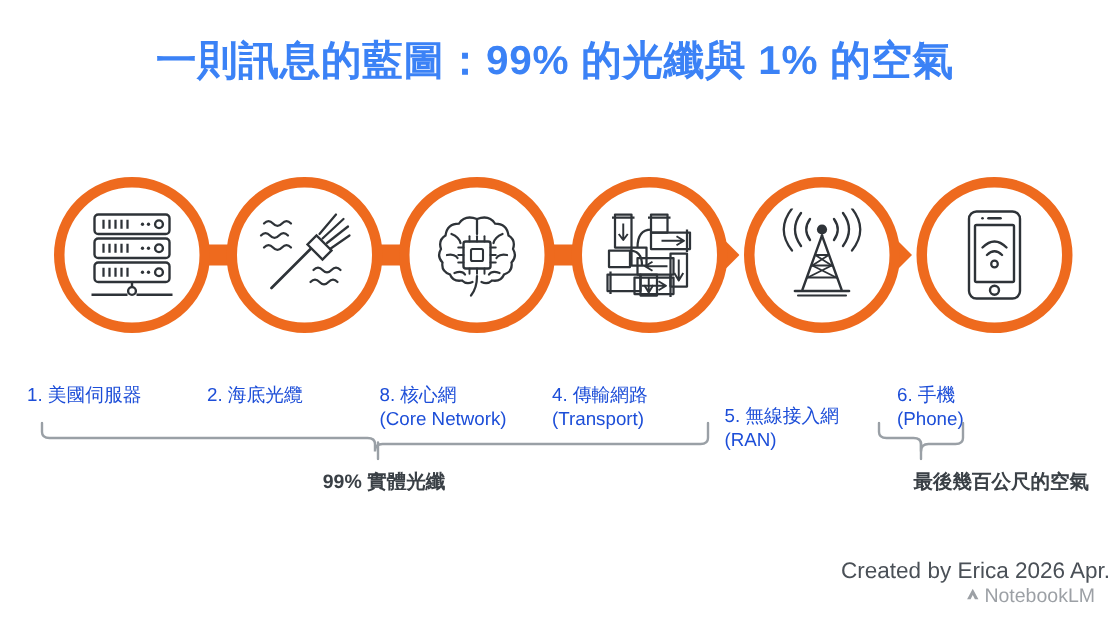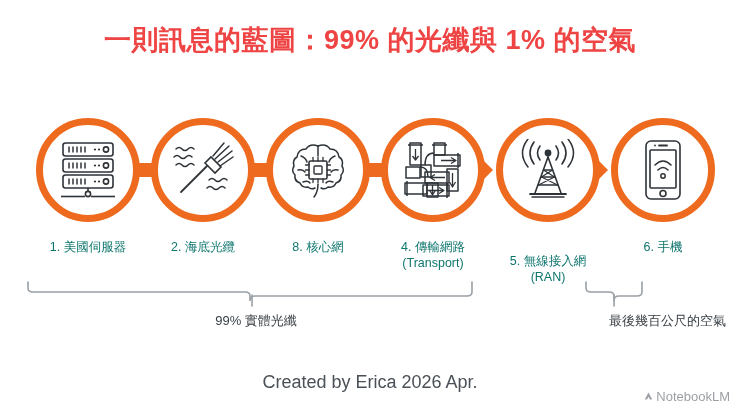--- a/index.html
+++ b/index.html
@@ -24,21 +24,21 @@
   
   .title {
     position: absolute;
     left: 0;
     top: 22px;
     width: 740px;
     text-align: center;
     font-size: 27px;
     font-weight: bold;
     letter-spacing: 0.5px;
-    color: #ef4444;
+    color: #3b82f6;
     white-space: nowrap;
   }
 
   
   .pipeline {
     position: absolute;
     left: 0;
     top: 118px;
     width: 740px;
     height: 110px;
@@ -84,51 +84,53 @@
   .arrow-conn {
     position: absolute;
     top: 38px;
     width: 26px;
     height: 28px;
   }
 
   
   .label {
     position: absolute;
-    text-align: center;
+    text-align: left;
     font-size: 12.5px;
     line-height: 16px;
-    color: #0f766e;
+    color: #1d4ed8;
     white-space: nowrap;
+    margin-top: 16px;
   }
   .label .en {
     display: block;
   }
 
   
   .brace {
     position: absolute;
   }
   .brace svg { display: block; }
   .brace-label {
     position: absolute;
     text-align: center;
     font-size: 13px;
     color: #3a4046;
     white-space: nowrap;
+    font-weight: bold;
   }
 
   
   .footer {
     position: absolute;
     left: 0;
     top: 372px;
     width: 740px;
-    text-align: center;
-    font-size: 18px;
+    text-align: right;
+    font-size: 15px;
     color: #4a5057;
   }
   .watermark {
     position: absolute;
     right: 10px;
     top: 389px;
     display: flex;
     align-items: center;
     gap: 3px;
     font-size: 13px;
@@ -355,31 +357,33 @@
   <div class="label" style="left:18px; top:239px; width:140px;">
     <span>1. 美國伺服器</span>
     <span class="en"></span>
   </div>
   <div class="label" style="left:138px; top:239px; width:130px;">
     <span>2. 海底光纜</span>
     <span class="en"></span>
   </div>
   <div class="label" style="left:253px; top:239px; width:130px;">
     <span>8. 核心網</span>
+    <span class="en">(Core Network)</span>
   </div>
   <div class="label" style="left:368px; top:239px; width:130px;">
     <span>4. 傳輸網路</span>
     <span class="en">(Transport)</span>
   </div>
   <div class="label" style="left:483px; top:253px; width:130px;">
     <span>5. 無線接入網</span>
     <span class="en">(RAN)</span>
   </div>
   <div class="label" style="left:598px; top:239px; width:130px;">
     <span>6. 手機</span>
+    <span class="en">(Phone)</span>
   </div>
 
   <div class="brace" style="left:26px; top:281px;">
     <svg width="452" height="26" viewBox="0 0 452 26" fill="none" stroke="#9aa0a6" stroke-width="1.6" stroke-linecap="round">
       <path d="M2 1 L2 7 Q2 11 7 11 L219 11 Q224 11 224 15 L224 20 Q224 15 229 15 L441 15 Q446 15 446 11 L446 1" transform="translate(0,0)"></path>
       <path d="M226 14 L226 25"></path>
     </svg>
   </div>
   <div class="brace-label" style="left:116px; top:312px; width:280px;">99% 實體光纖</div>
 

